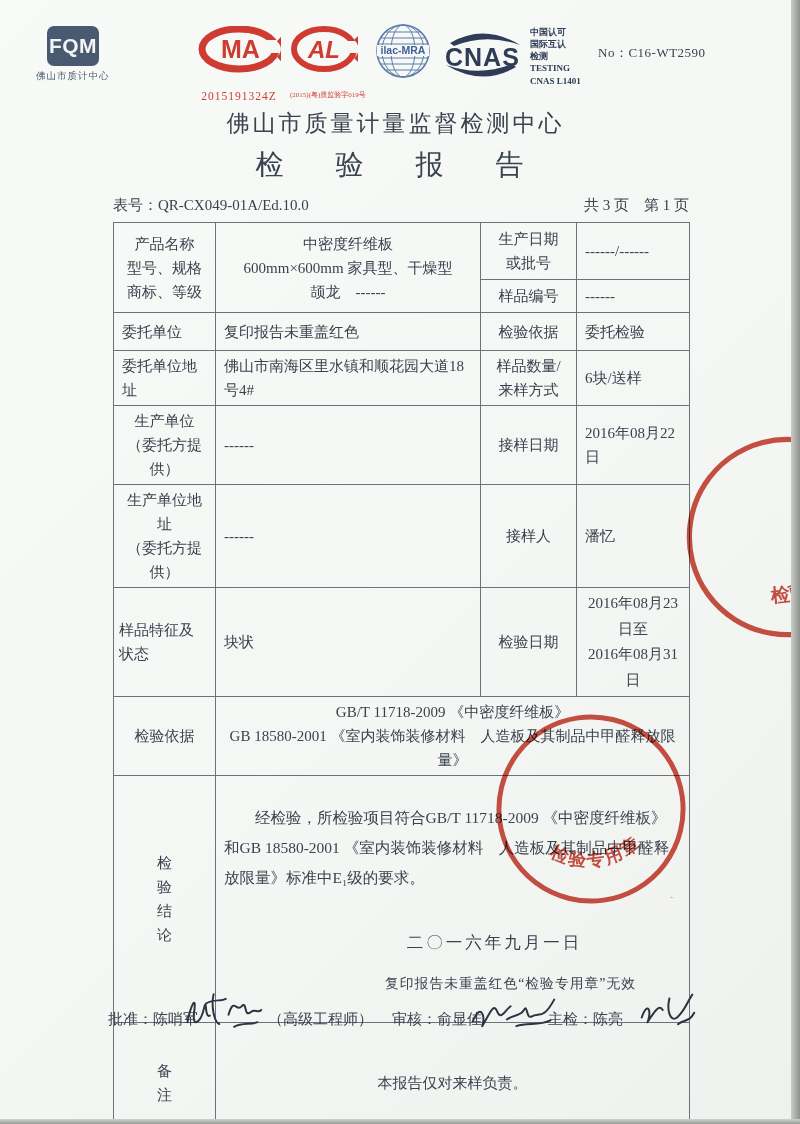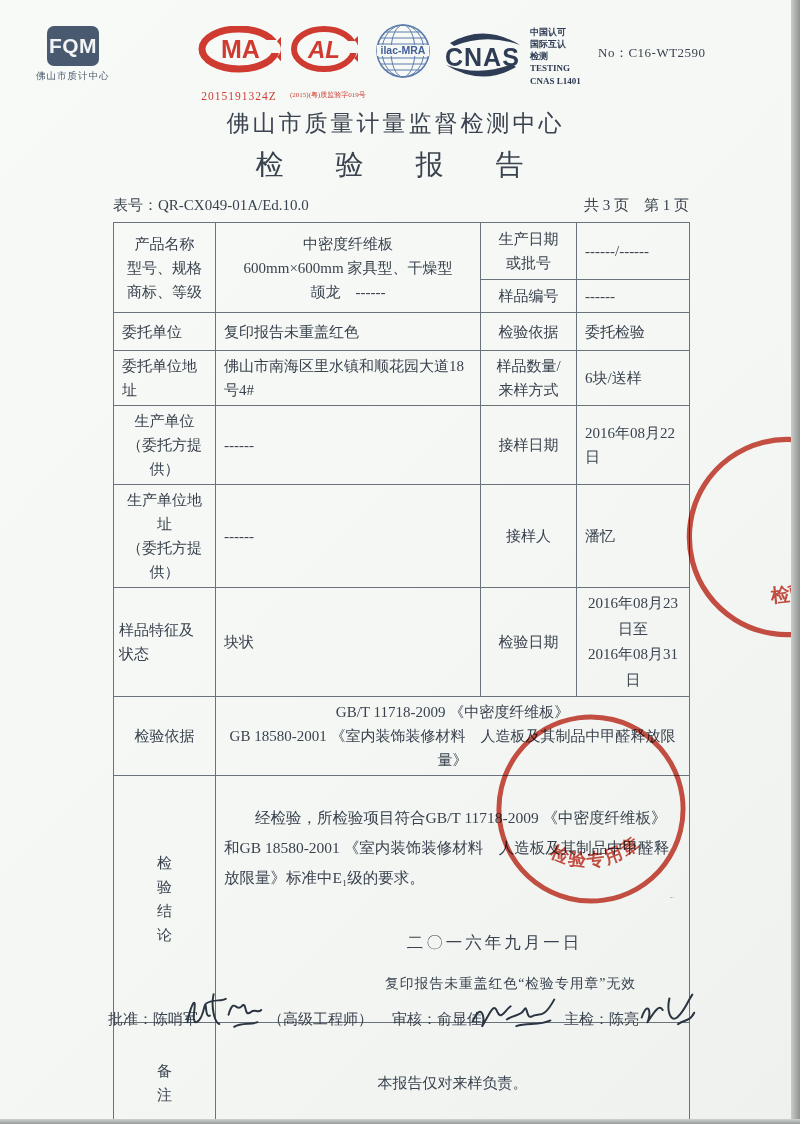--- a/index.html
+++ b/index.html
@@ -224,21 +224,21 @@
   </svg>
   <div class="abs footer-text" style="left:268px;top:1010px">（高级工程师）</div>
 
   <div class="abs footer-text" style="left:392px;top:1010px">
     <span>审核：</span><span>俞显佳</span>
   </div>
   <svg class="sig" style="left:468px;top:986px" width="90" height="50" viewBox="0 0 95 50">
     <path d="M5,36 C13,16 19,30 15,41 C23,28 27,15 31,26 C35,35 39,24 45,20 M41,34 C49,28 55,31 59,24 C63,17 61,33 67,31 C75,26 79,35 91,13 M51,41 C63,37 75,41 87,35"></path>
   </svg>
 
-  <div class="abs footer-text" style="left:564px;top:1010px">
+  <div class="abs footer-text" style="left:548px;top:1010px">
     <span>主检：</span><span>陈亮</span>
   </div>
   <svg class="sig" style="left:636px;top:984px" width="62" height="48" viewBox="0 0 65 48">
     <path d="M6,34 C12,16 17,27 12,39 C18,30 24,19 28,26 M35,14 C32,27 36,39 43,34 C51,27 53,19 59,10 M44,41 C50,36 56,39 61,29"></path>
   </svg>
 
   <svg class="stamp stamp-big" width="198" height="198" viewBox="0 0 200 200">
     <defs>
       <path id="arcT2" d="M 100,172 A 72,72 0 1 1 99.9,172" fill="none"></path>
       <path id="arcB2" d="M 48,138 A 80,80 0 0 0 152,138" fill="none"></path>

